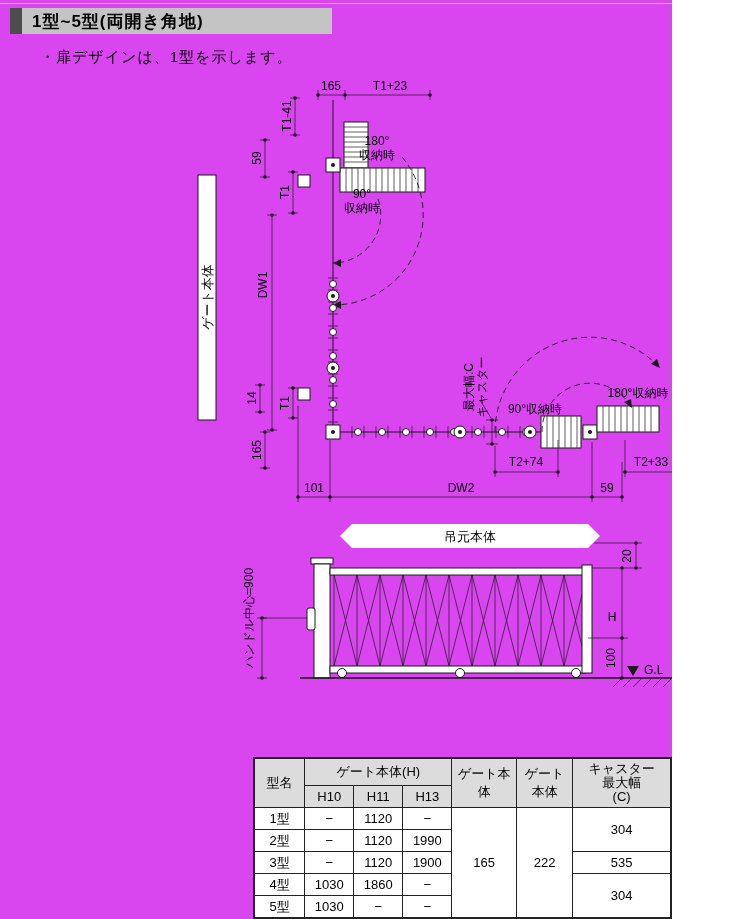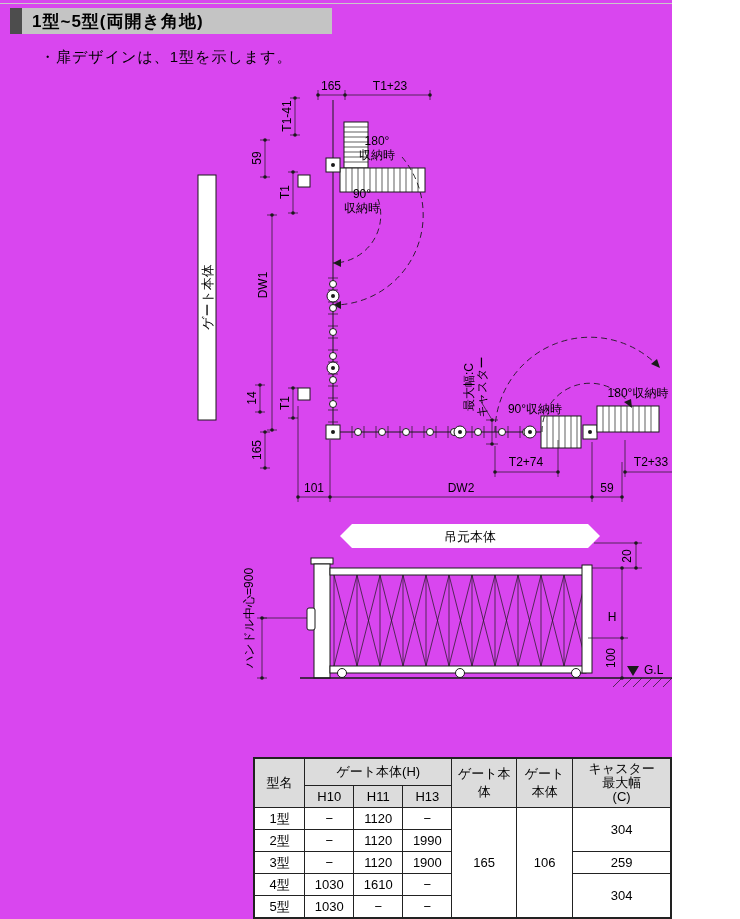--- a/index.html
+++ b/index.html
@@ -436,40 +436,40 @@
         <th>H13</th>
       </tr>
     </thead>
     <tbody>
       <tr>
         <td>1型</td>
         <td>−</td>
         <td>1120</td>
         <td>−</td>
         <td rowspan="5">165</td>
-        <td rowspan="5">106</td>
+        <td rowspan="5">222</td>
         <td rowspan="2">304</td>
       </tr>
       <tr>
         <td>2型</td>
         <td>−</td>
         <td>1120</td>
         <td>1990</td>
       </tr>
       <tr>
         <td>3型</td>
         <td>−</td>
         <td>1120</td>
         <td>1900</td>
-        <td>259</td>
+        <td>535</td>
       </tr>
       <tr>
         <td>4型</td>
         <td>1030</td>
-        <td>1610</td>
+        <td>1860</td>
         <td>−</td>
         <td rowspan="2">304</td>
       </tr>
       <tr>
         <td>5型</td>
         <td>1030</td>
         <td>−</td>
         <td>−</td>
       </tr>
     </tbody>

